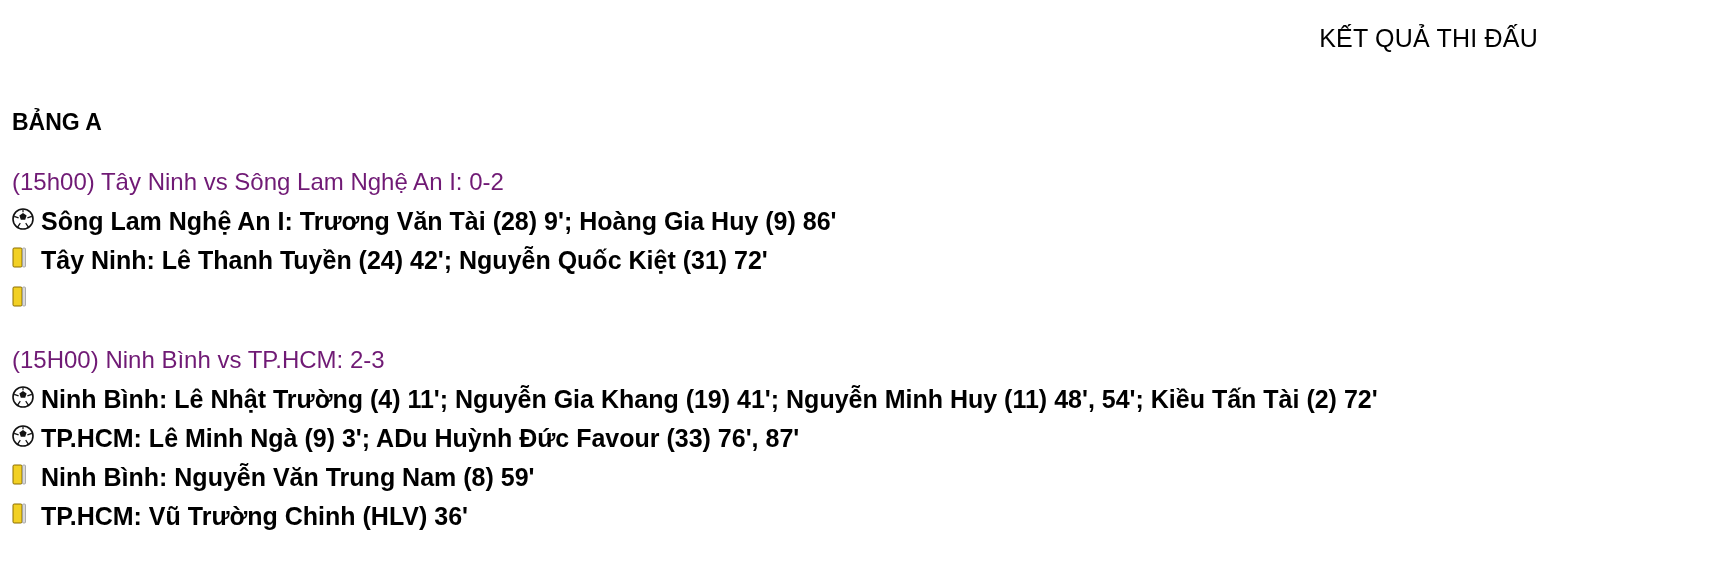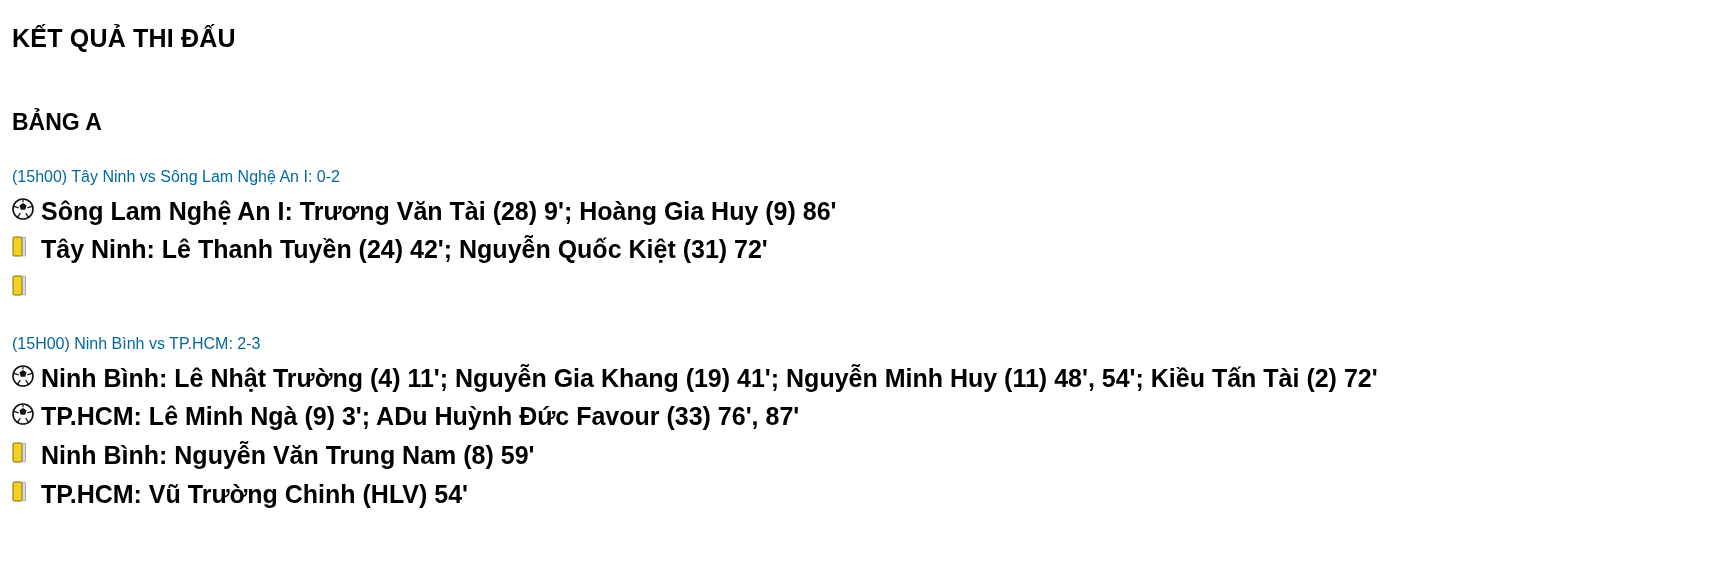--- a/index.html
+++ b/index.html
@@ -15,38 +15,38 @@
     -webkit-font-smoothing: antialiased;
   }
   .page {
     width: 1720px;
     min-height: 567px;
     box-sizing: border-box;
     padding: 14px 12px 0 12px;
     position: relative;
   }
   .doc-title {
-    text-align: left;
+    text-align: right;
     font-size: 25px;
-    font-weight: bold;
+    font-weight: normal;
     letter-spacing: 0.2px;
     margin: 10px 0 0 0;
     padding-right: 170px;
   }
   .group-heading {
     font-size: 23px;
     font-weight: bold;
     margin: 56px 0 0 0;
   }
   .match-block {
     margin-top: 30px;
   }
   .match-header {
-    color: #0369a1;
-    font-size: 16px;
+    color: #701a75;
+    font-size: 24px;
     font-weight: normal;
     line-height: 1.35;
     margin: 0 0 4px 0;
   }
   .event-line {
     font-size: 25px;
     line-height: 1.55;
     display: flex;
     align-items: flex-start;
     white-space: nowrap;
@@ -156,17 +156,17 @@
       <span class="event-text">Ninh Bình: Nguyễn Văn Trung Nam (8) 59'</span>
     </div>
 
     <div class="event-line">
       <span class="event-icon">
         <svg width="18" height="24" viewBox="0 0 18 24" aria-hidden="true">
           <rect x="1" y="2" width="9" height="19" rx="1.2" fill="#f2d024" stroke="#8a6d00" stroke-width="1"></rect>
           <rect x="10.5" y="2" width="3" height="19" rx="1" fill="#d9d9d9" stroke="#9a9a9a" stroke-width="0.8"></rect>
         </svg>
       </span>
-      <span class="event-text">TP.HCM: Vũ Trường Chinh (HLV) 54'</span>
+      <span class="event-text">TP.HCM: Vũ Trường Chinh (HLV) 36'</span>
     </div>
   </div>
 
 </div>
 
 </body></html>

